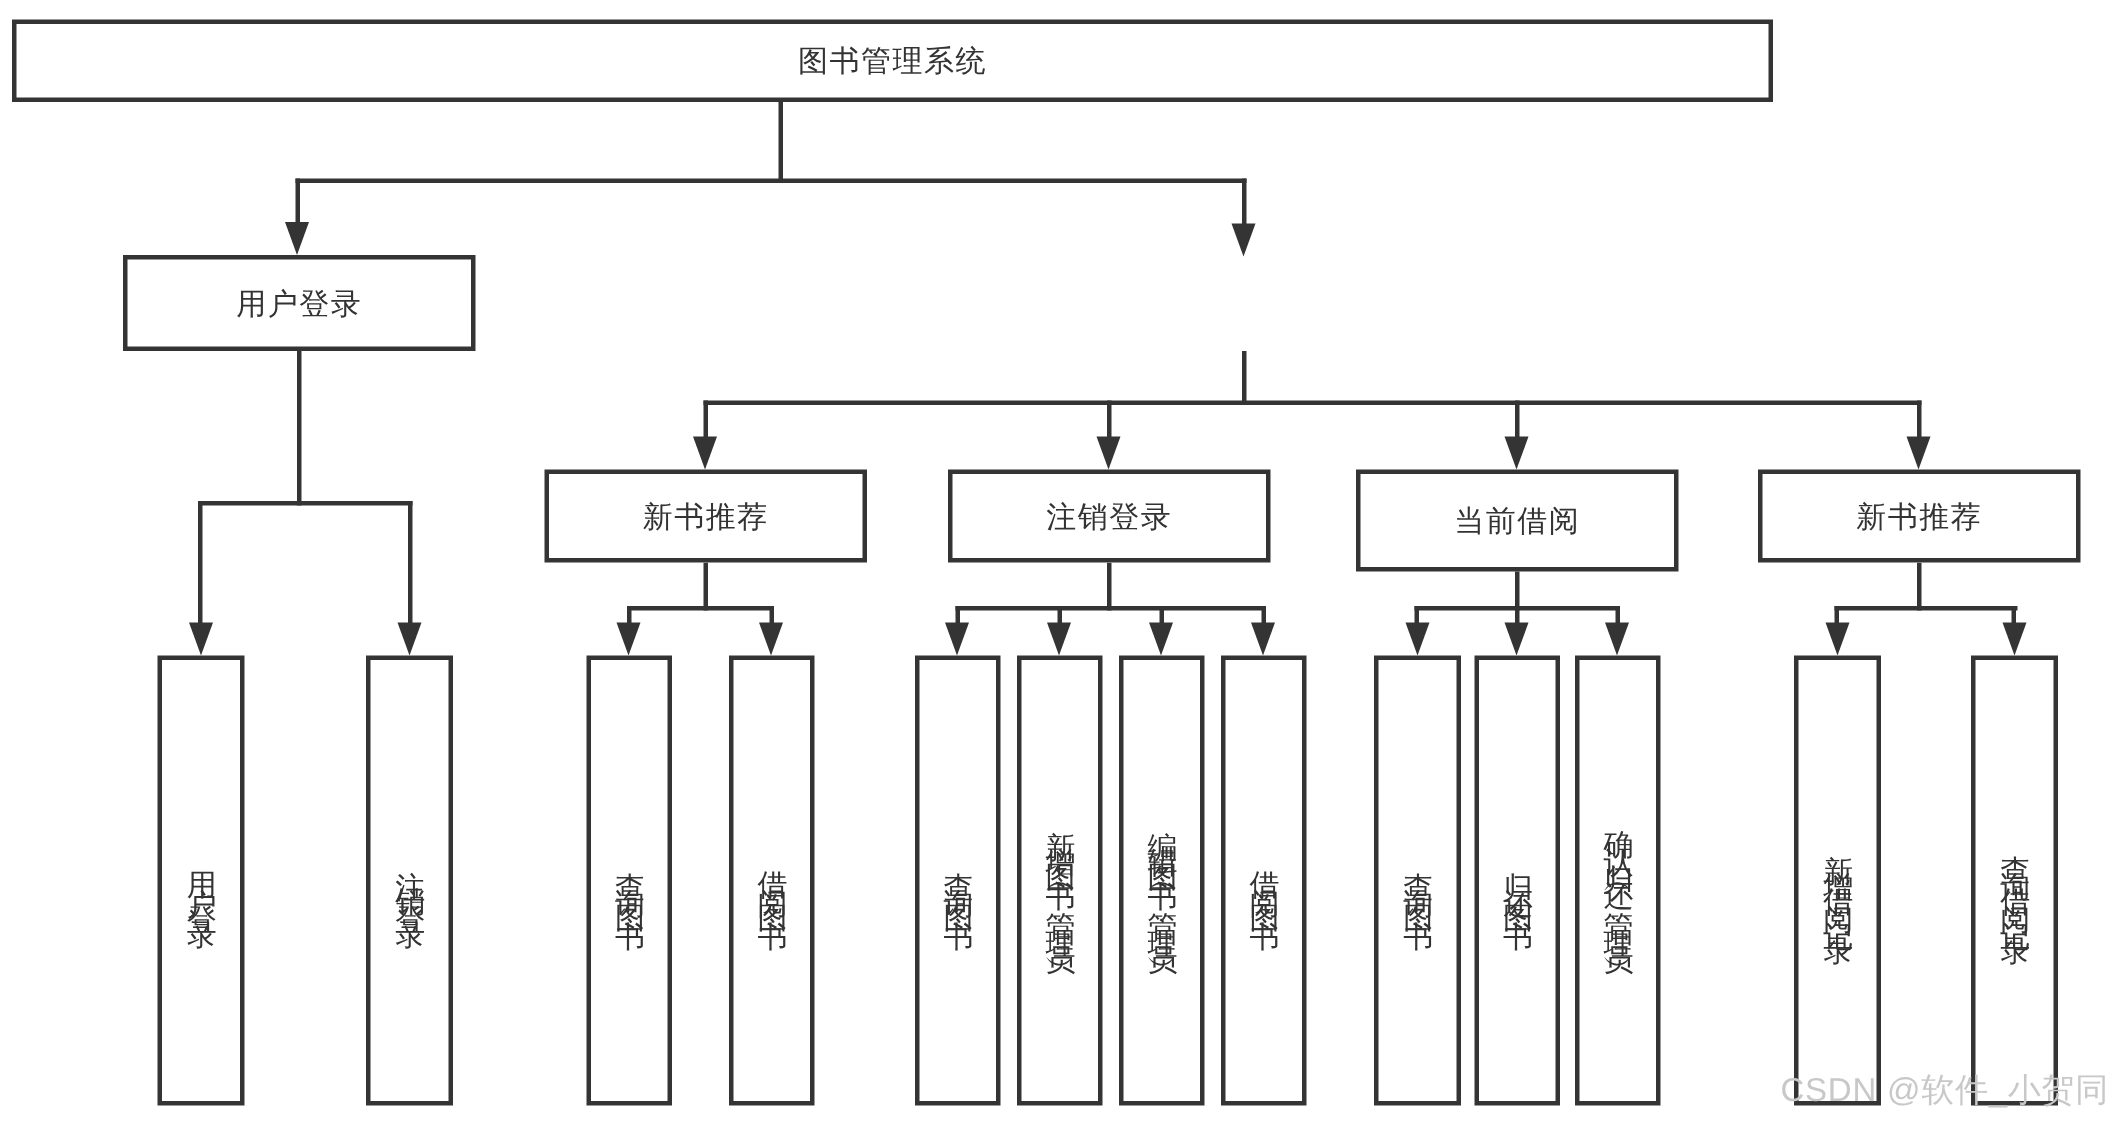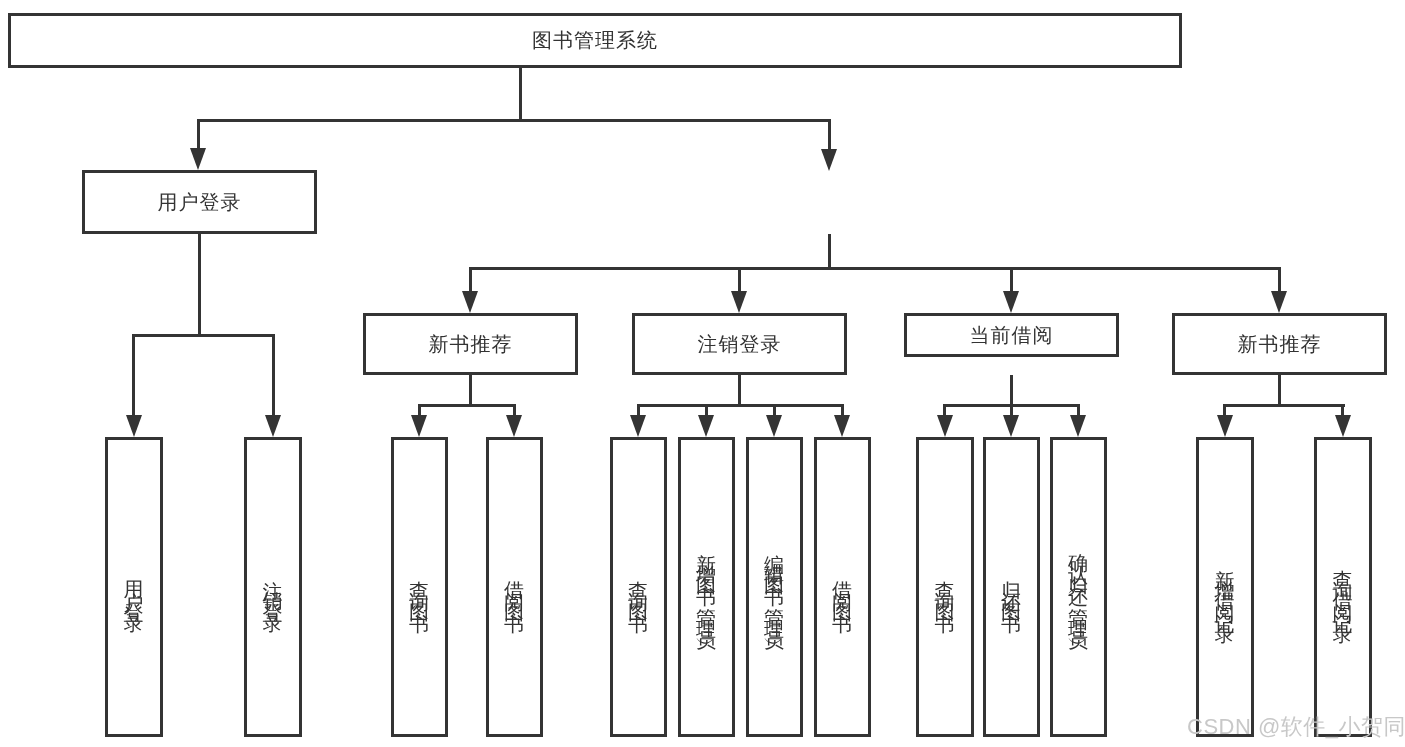--- a/index.html
+++ b/index.html
@@ -89,21 +89,21 @@
   <div class="ar" style="left:1003px;top:291px"></div>
   <div class="vl" style="left:1278px;top:267px;height:27px"></div>
   <div class="ar" style="left:1271px;top:291px"></div>
 
   <div class="box h" style="left:363px;top:313px;width:215px;height:62px">
     <span>新书推荐</span>
   </div>
   <div class="box h" style="left:632px;top:313px;width:215px;height:62px">
     <span>注销登录</span>
   </div>
-  <div class="box h" style="left:904px;top:313px;width:215px;height:44px">
+  <div class="box h" style="left:904px;top:313px;width:215px;height:68px">
     <span>当前借阅</span>
   </div>
   <div class="box h" style="left:1172px;top:313px;width:215px;height:62px">
     <span>新书推荐</span>
   </div>
 
   <div class="vl" style="left:469px;top:375px;height:32px"></div>
   <div class="vl" style="left:738px;top:375px;height:32px"></div>
   <div class="vl" style="left:1010px;top:375px;height:32px"></div>
   <div class="vl" style="left:1278px;top:375px;height:32px"></div>

